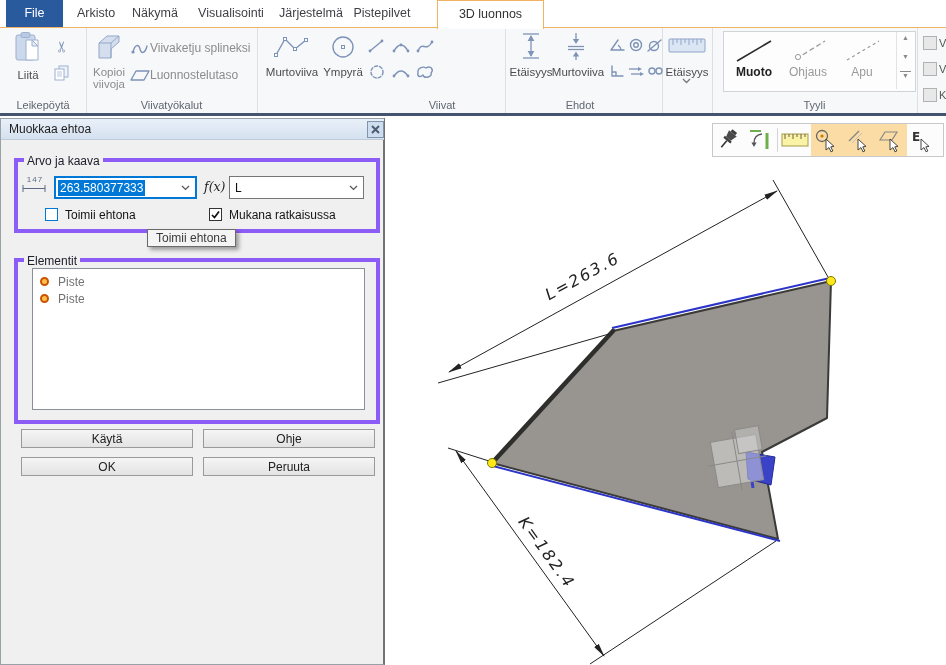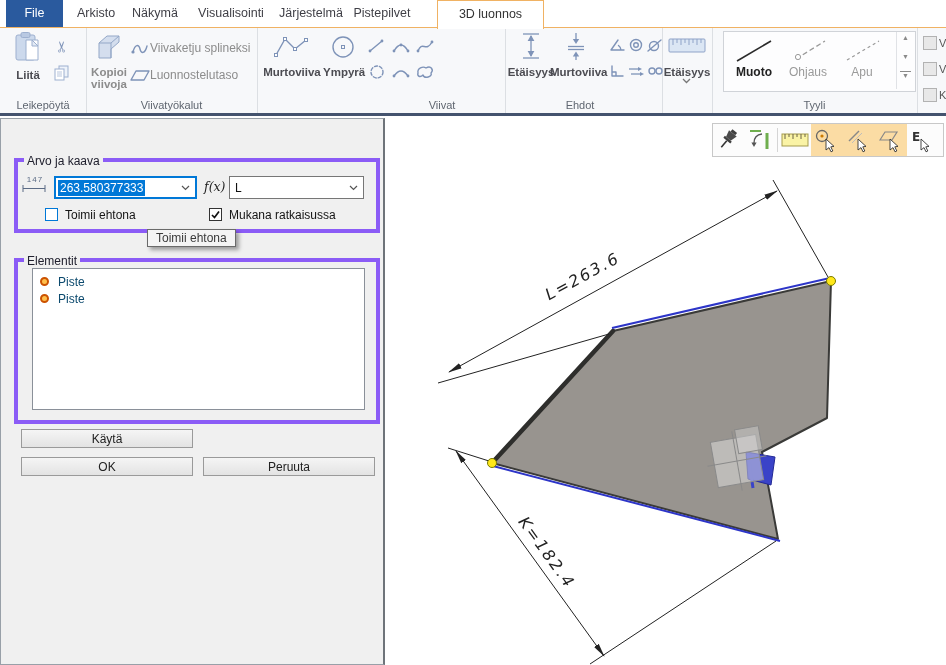--- a/index.html
+++ b/index.html
@@ -10,21 +10,21 @@
   
   #tabbar{left:0;top:0;width:946px;height:27px;background:#ffffff;border-bottom:1px solid #f0b263;z-index:3;}
   .tab{position:absolute;top:0;height:27px;line-height:27px;text-align:center;
        font-size:12.5px;color:#3f3f46;cursor:default;}
   .tab-file{background:#2a5a9e;color:#fff;}
   .tab-active{background:#fff;border:1px solid #f0b263;border-bottom:none;height:28px;z-index:4;color:#333;}
   
   #ribbon{left:0;top:28px;width:946px;height:85px;background:#f7f8fa;}
   .rgroup{position:absolute;top:0;height:85px;border-right:1px solid #dcdfe3;}
   .glabel{position:absolute;bottom:2px;left:0;width:100%;text-align:center;font-size:11px;color:#5f6670;white-space:nowrap;}
-  .blabel{position:absolute;text-align:center;font-size:11.5px;color:#4c4c52;line-height:12px;font-weight:bold;}
+  .blabel{position:absolute;text-align:center;font-size:11.5px;color:#4c4c52;line-height:12px;}
   .gray-lbl{color:#8c8c8c;}
   .ribtxt{position:absolute;font-size:12px;color:#8c8c8c;white-space:nowrap;}
   #ribbon-underline{left:0;top:113px;width:946px;height:3px;background:#44536e;}
   .cutcb{position:absolute;width:12px;height:12px;background:#e8e8e8;border:1px solid #b2b2b2;}
   .cutlb{position:absolute;font-size:11px;color:#555;}
   
   #dialog{left:0;top:118px;width:385px;height:547px;background:#f0f0f0;
           border:1px solid #98a0a8;border-right:2px solid #6e747a;box-sizing:border-box;}
   #dlg-titlebar{left:0;top:0;width:383px;height:20px;
           background:linear-gradient(#e9f0f9,#d5e1f0);border-bottom:1px solid #bfcbd8;}
@@ -33,21 +33,21 @@
           border:1px solid #8095aa;display:flex;align-items:center;justify-content:center;}
   .groupbox{position:absolute;border:4px solid #8b5cf6;}
   .groupbox>.gbl{position:absolute;top:-8px;left:6px;background:#f0f0f0;padding:0 3px;font-size:12px;color:#20202e;}
   .combo{position:absolute;background:#fff;display:flex;align-items:center;box-sizing:border-box;}
   .combo .chev{margin-left:auto;padding-right:5px;}
   .cbbox{position:absolute;width:13px;height:13px;background:#fff;box-sizing:border-box;}
   .cblbl{position:absolute;font-size:12px;color:#141414;}
   #tooltip{left:146px;top:110px;padding:1px 8px;background:#f4f4f4;border:1px solid #6a6a6a;
            font-size:12px;color:#3a3a3a;box-shadow:3px 3px 4px rgba(0,0,0,.35);white-space:nowrap;}
   #listbox{left:31px;top:149px;width:331px;height:140px;background:#fff;border:1px solid #8a9099;}
-  .litem{display:flex;align-items:center;height:17px;padding-left:7px;font-size:12px;color:#0c4a6e;}
+  .litem{display:flex;align-items:center;height:17px;padding-left:7px;font-size:12px;color:#737373;}
   .bullet{width:5px;height:5px;border-radius:50%;border:2px solid #cc5200;background:#ffc04d;margin-right:9px;}
   .dbtn{position:absolute;width:172px;height:19px;background:linear-gradient(#f5f5f5,#e3e3e3);
         border:1px solid #9a9a9a;font-size:12px;color:#222;text-align:center;line-height:18px;box-sizing:border-box;}
   
   #canvas{left:387px;top:118px;width:559px;height:547px;background:#fff;}
   #ctoolbar{left:712px;top:123px;width:232px;height:34px;background:#fcfcfc;border:1px solid #c8c8c8;box-sizing:border-box;}
   #hl-orange{left:811px;top:124px;width:96px;height:32px;background:#fbdca4;}
   .ticon{position:absolute;width:26px;height:26px;}
   .tsep{position:absolute;width:1px;height:24px;background:#d5d5d5;}
   svg{display:block;}
@@ -408,20 +408,28 @@
   </svg>
 </div>
 <div class="ticon" style="left:909px;top:128px;">
   <svg width="26" height="26" viewBox="0 0 26 26">
     <text x="3" y="13" font-size="12" font-weight="bold" fill="#333" font-family="DejaVu Sans, sans-serif">E</text>
     <path transform="translate(12,11)" d="M0 0 L0 11 L3 8.6 L5 12.8 L6.8 12 L4.8 7.8 L8 7.4 Z" fill="#fff" stroke="#333" stroke-width="0.9"></path>
   </svg>
 </div>
 
 <div id="dialog" class="abs">
+  <div id="dlg-titlebar" class="abs">
+    <div id="dlg-title">Muokkaa ehtoa</div>
+    <div id="dlg-close">
+      <svg width="9" height="9" viewBox="0 0 9 9">
+          <path d="M1 1 L8 8 M8 1 L1 8" stroke="#4a5d73" stroke-width="2"></path>
+        </svg>
+    </div>
+  </div>
 
   <div class="groupbox" style="left:13px;top:39px;width:358px;height:67px;">
     <span class="gbl">Arvo ja kaava</span>
     <div class="abs" style="left:3px;top:13px;width:28px;">
       <div style="font-size:8px;color:#5b6b85;letter-spacing:1px;text-align:center;">147</div>
       <svg width="26" height="9" viewBox="0 0 26 9">
           <g stroke="#5b6b85" stroke-width="1">
             <line x1="2" y1="1" x2="2" y2="8"></line>
             <line x1="24" y1="1" x2="24" y2="8"></line>
             <line x1="2" y1="4.5" x2="24" y2="4.5"></line>
@@ -465,15 +473,16 @@
       <span class="bullet"></span>
       <span>Piste</span>
     </div>
     <div class="litem">
       <span class="bullet"></span>
       <span>Piste</span>
     </div>
   </div>
 
   <div class="dbtn" style="left:20px;top:310px;">Käytä</div>
+  <div class="dbtn" style="left:202px;top:310px;">Ohje</div>
   <div class="dbtn" style="left:202px;top:338px;">Peruuta</div>
   <div class="dbtn" style="left:20px;top:338px;">OK</div>
 </div>
 
 </body></html>

